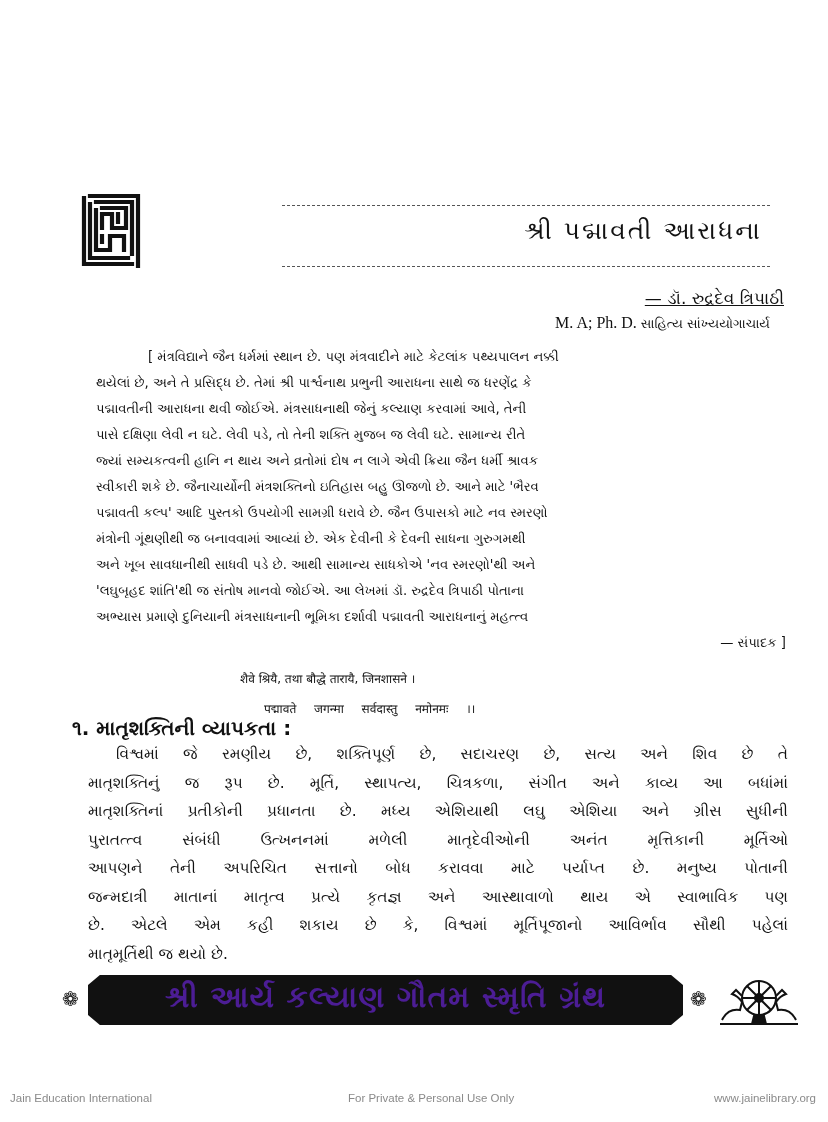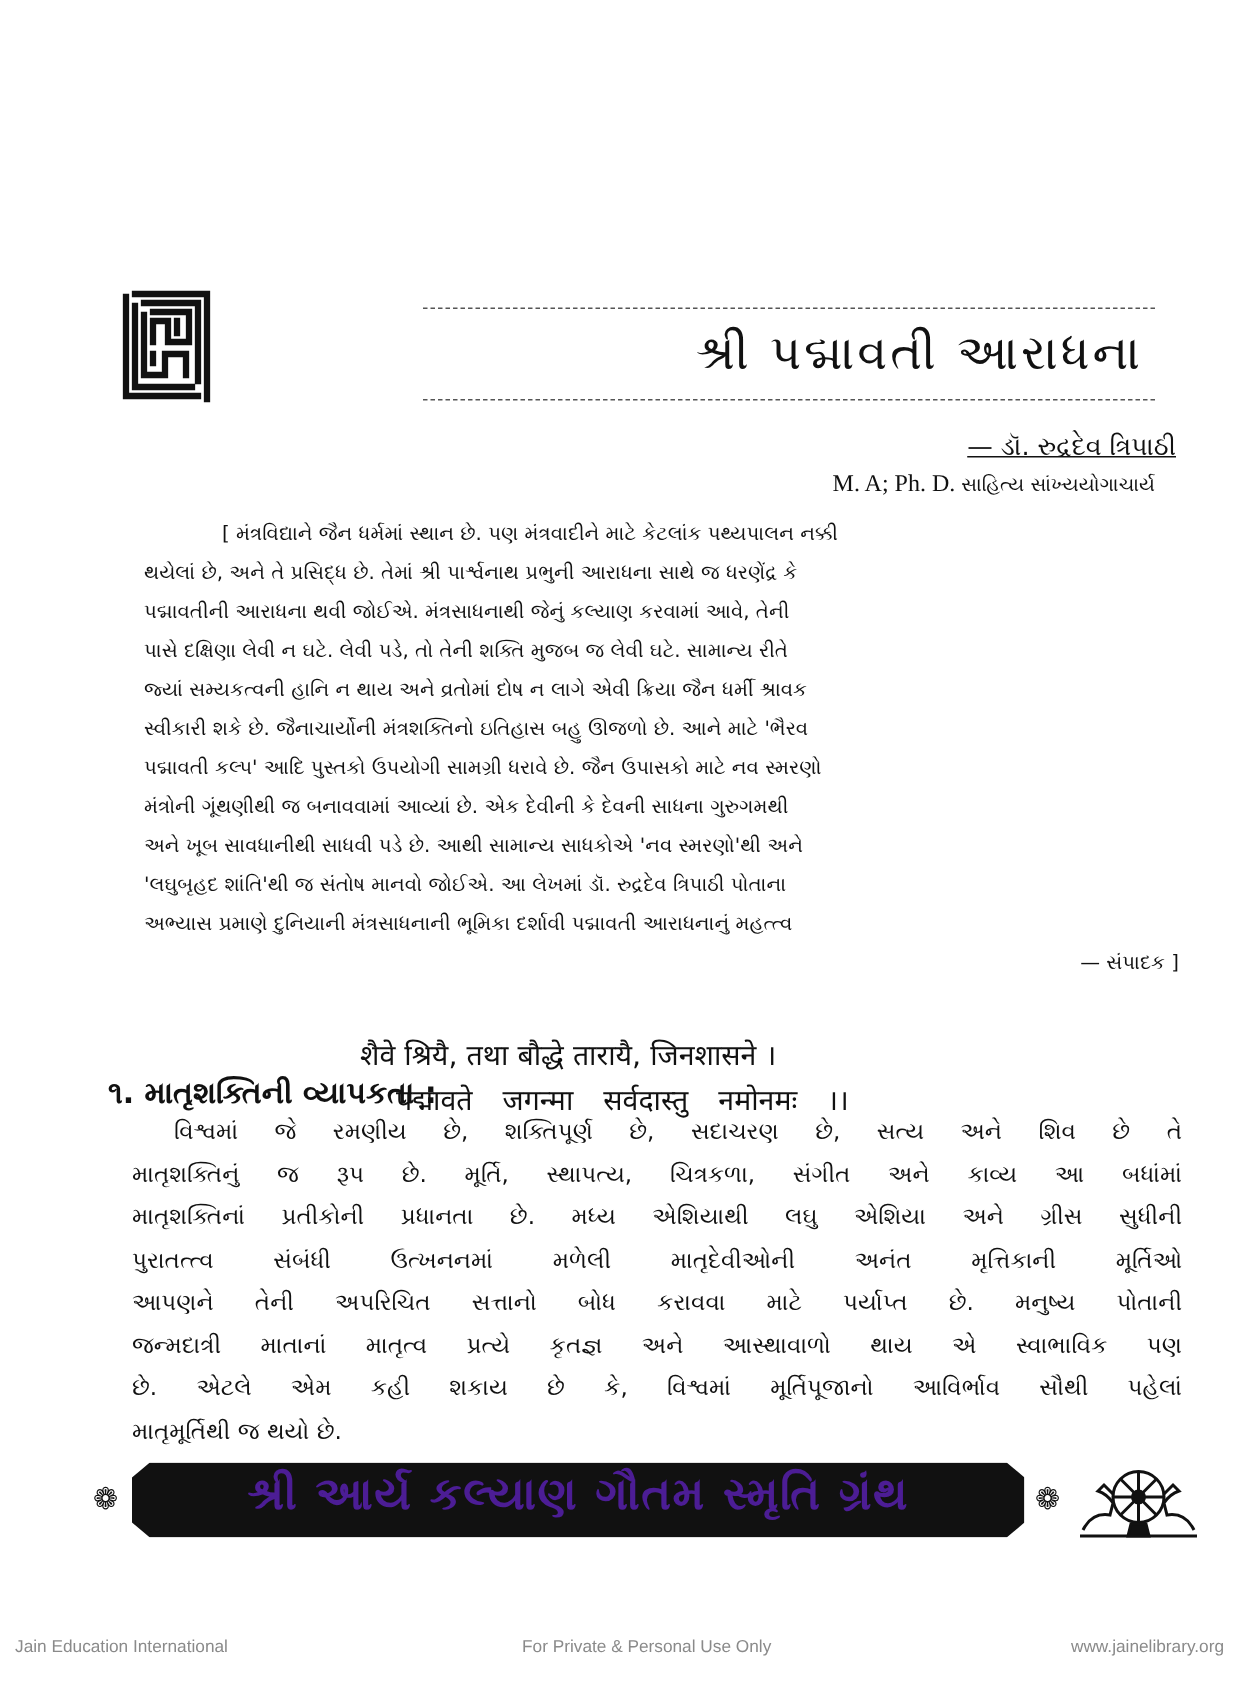--- a/index.html
+++ b/index.html
@@ -9,42 +9,42 @@
   }
   .page { position: absolute; left: 0; top: 0; width: 828px; height: 1122px; }
 
   
   .emblem { position: absolute; left: 80px; top: 192px; width: 62px; height: 80px; }
   .rule { position: absolute; left: 282px; width: 488px; height: 0; border-top: 1.5px dashed #555; }
   .rule.top { top: 205px; }
   .rule.bottom { top: 266px; }
   .title {
     position: absolute; left: 282px; width: 488px; top: 216px; text-align: right;
-    font-size: 32px; letter-spacing: 2px; color: #111; padding-right: 8px; box-sizing: border-box;
+    font-size: 25px; letter-spacing: 2px; color: #111; padding-right: 8px; box-sizing: border-box;
   }
   .author {
     position: absolute; right: 44px; top: 288px; font-size: 17px; text-align: right; white-space: nowrap; text-decoration: underline;
   }
   .credentials {
     position: absolute; right: 58px; top: 314px; font-size: 16px; text-align: right; white-space: nowrap;
     font-family: "Liberation Serif", serif;
   }
   .credentials .gu { font-family: "DejaVu Sans", sans-serif; font-size: 13px; }
 
   
   .note {
     position: absolute; left: 96px; top: 344px; width: 690px;
     font-size: 13.2px; line-height: 26px; text-align: justify;
   }
   .note .line { display: block; white-space: nowrap; overflow: hidden; }
   .note .line.indent { padding-left: 52px; }
   .note .sign { float: right; }
 
   
-  .verse { position: absolute; left: 240px; top: 689px; font-size: 19px; line-height: 30px; }
+  .verse { position: absolute; left: 240px; top: 664px; font-size: 12px; line-height: 30px; }
   .verse .l2 { padding-left: 24px; word-spacing: 14px; }
 
   
   .section-heading {
     position: absolute; left: 72px; top: 716px; font-size: 20px; font-weight: bold;
   }
   .body-text {
     position: absolute; left: 88px; top: 740px; width: 700px;
     font-size: 15.4px; line-height: 28.5px;
   }

